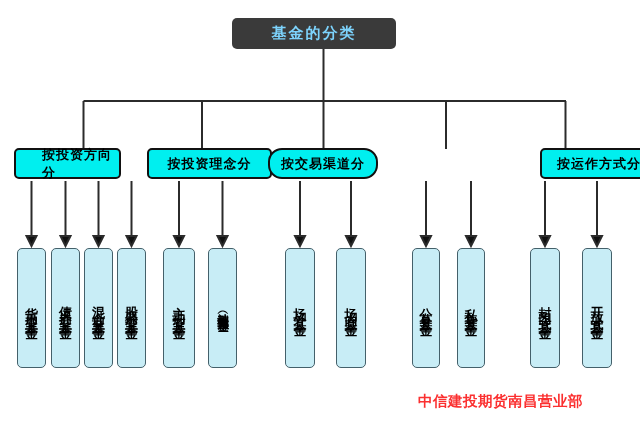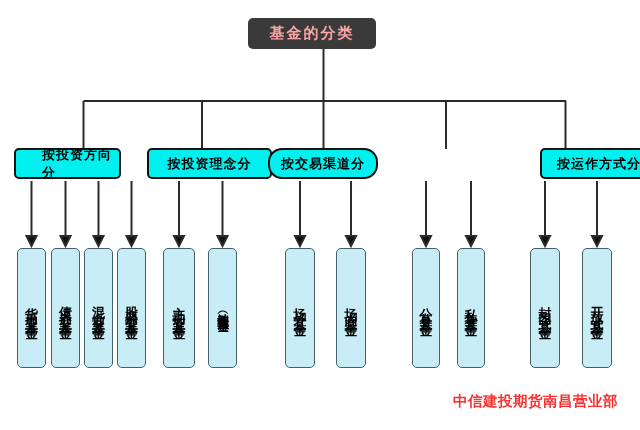--- a/index.html
+++ b/index.html
@@ -3,23 +3,23 @@
 <meta charset="utf-8">
 <style>
   html,body{margin:0;padding:0;background:#ffffff;}
   #canvas{
     position:relative;width:640px;height:430px;background:#ffffff;
     font-family:"Liberation Sans","DejaVu Sans",sans-serif;overflow:hidden;
   }
   #wires{position:absolute;left:0;top:0;width:640px;height:430px;}
   .node{position:absolute;box-sizing:border-box;display:flex;align-items:center;justify-content:center;}
   .root{
-    left:248px;top:18px;width:128px;height:31px;
+    left:232px;top:18px;width:164px;height:31px;
     background:#3a3a3a;border-radius:5px;
-    color:#fca5a5;font-size:15px;font-weight:bold;letter-spacing:2px;
+    color:#7dd3fc;font-size:15px;font-weight:bold;letter-spacing:2px;
   }
   .cat{
     top:148px;height:31px;
     background:#00efef;border:2px solid #111111;border-radius:5px;
     color:#000000;font-size:13px;font-weight:bold;letter-spacing:1px;
   }
   .cat0{left:14px;width:107px;padding-left:26px;}
   .cat1{left:147px;width:125px;}
   .cat2{left:268px;width:110px;border-radius:14px;}
   .cat3{left:392px;width:108px;}
@@ -40,21 +40,21 @@
   .l4{left:163px;width:32px;}
   .l5{left:208px;width:29px;}
   .l6{left:285px;width:30px;}
   .l7{left:336px;width:30px;}
   .l8{left:412px;width:28px;}
   .l9{left:457px;width:28px;}
   .l10{left:530px;width:30px;}
   .l11{left:582px;width:30px;}
   .footer{
     position:absolute;left:418px;top:392px;
-    color:#fb3030;font-size:14.5px;font-weight:bold;letter-spacing:0.5px;white-space:nowrap;margin-left:35px;
+    color:#fb3030;font-size:14.5px;font-weight:bold;letter-spacing:0.5px;white-space:nowrap;
   }
 </style>
 </head>
 <body>
 
 <div id="canvas">
 
   <svg id="wires" viewBox="0 0 640 430" xmlns="http://www.w3.org/2000/svg">
 
     <line x1="323.5" y1="48" x2="323.5" y2="101" stroke="#2b2b2b" stroke-width="2"></line>

